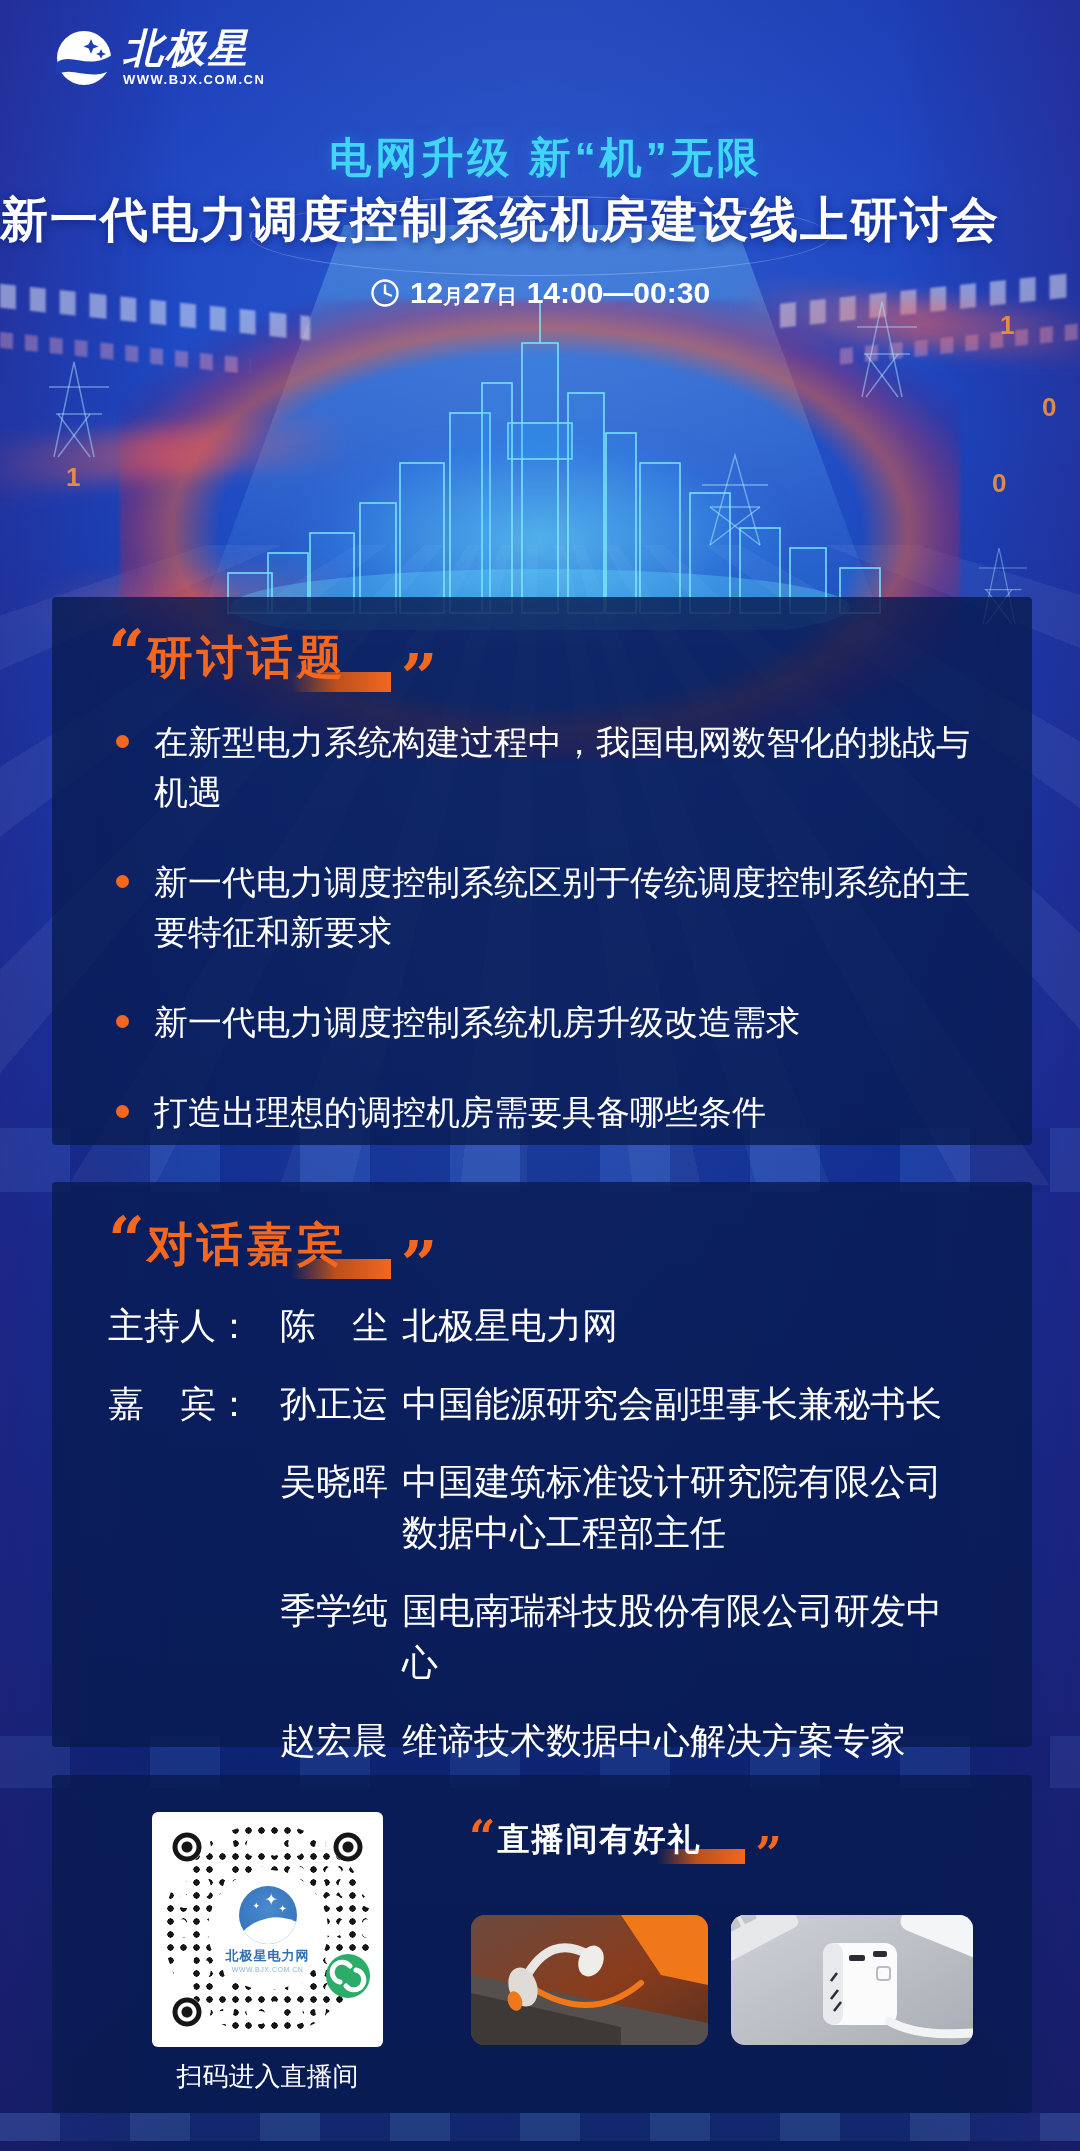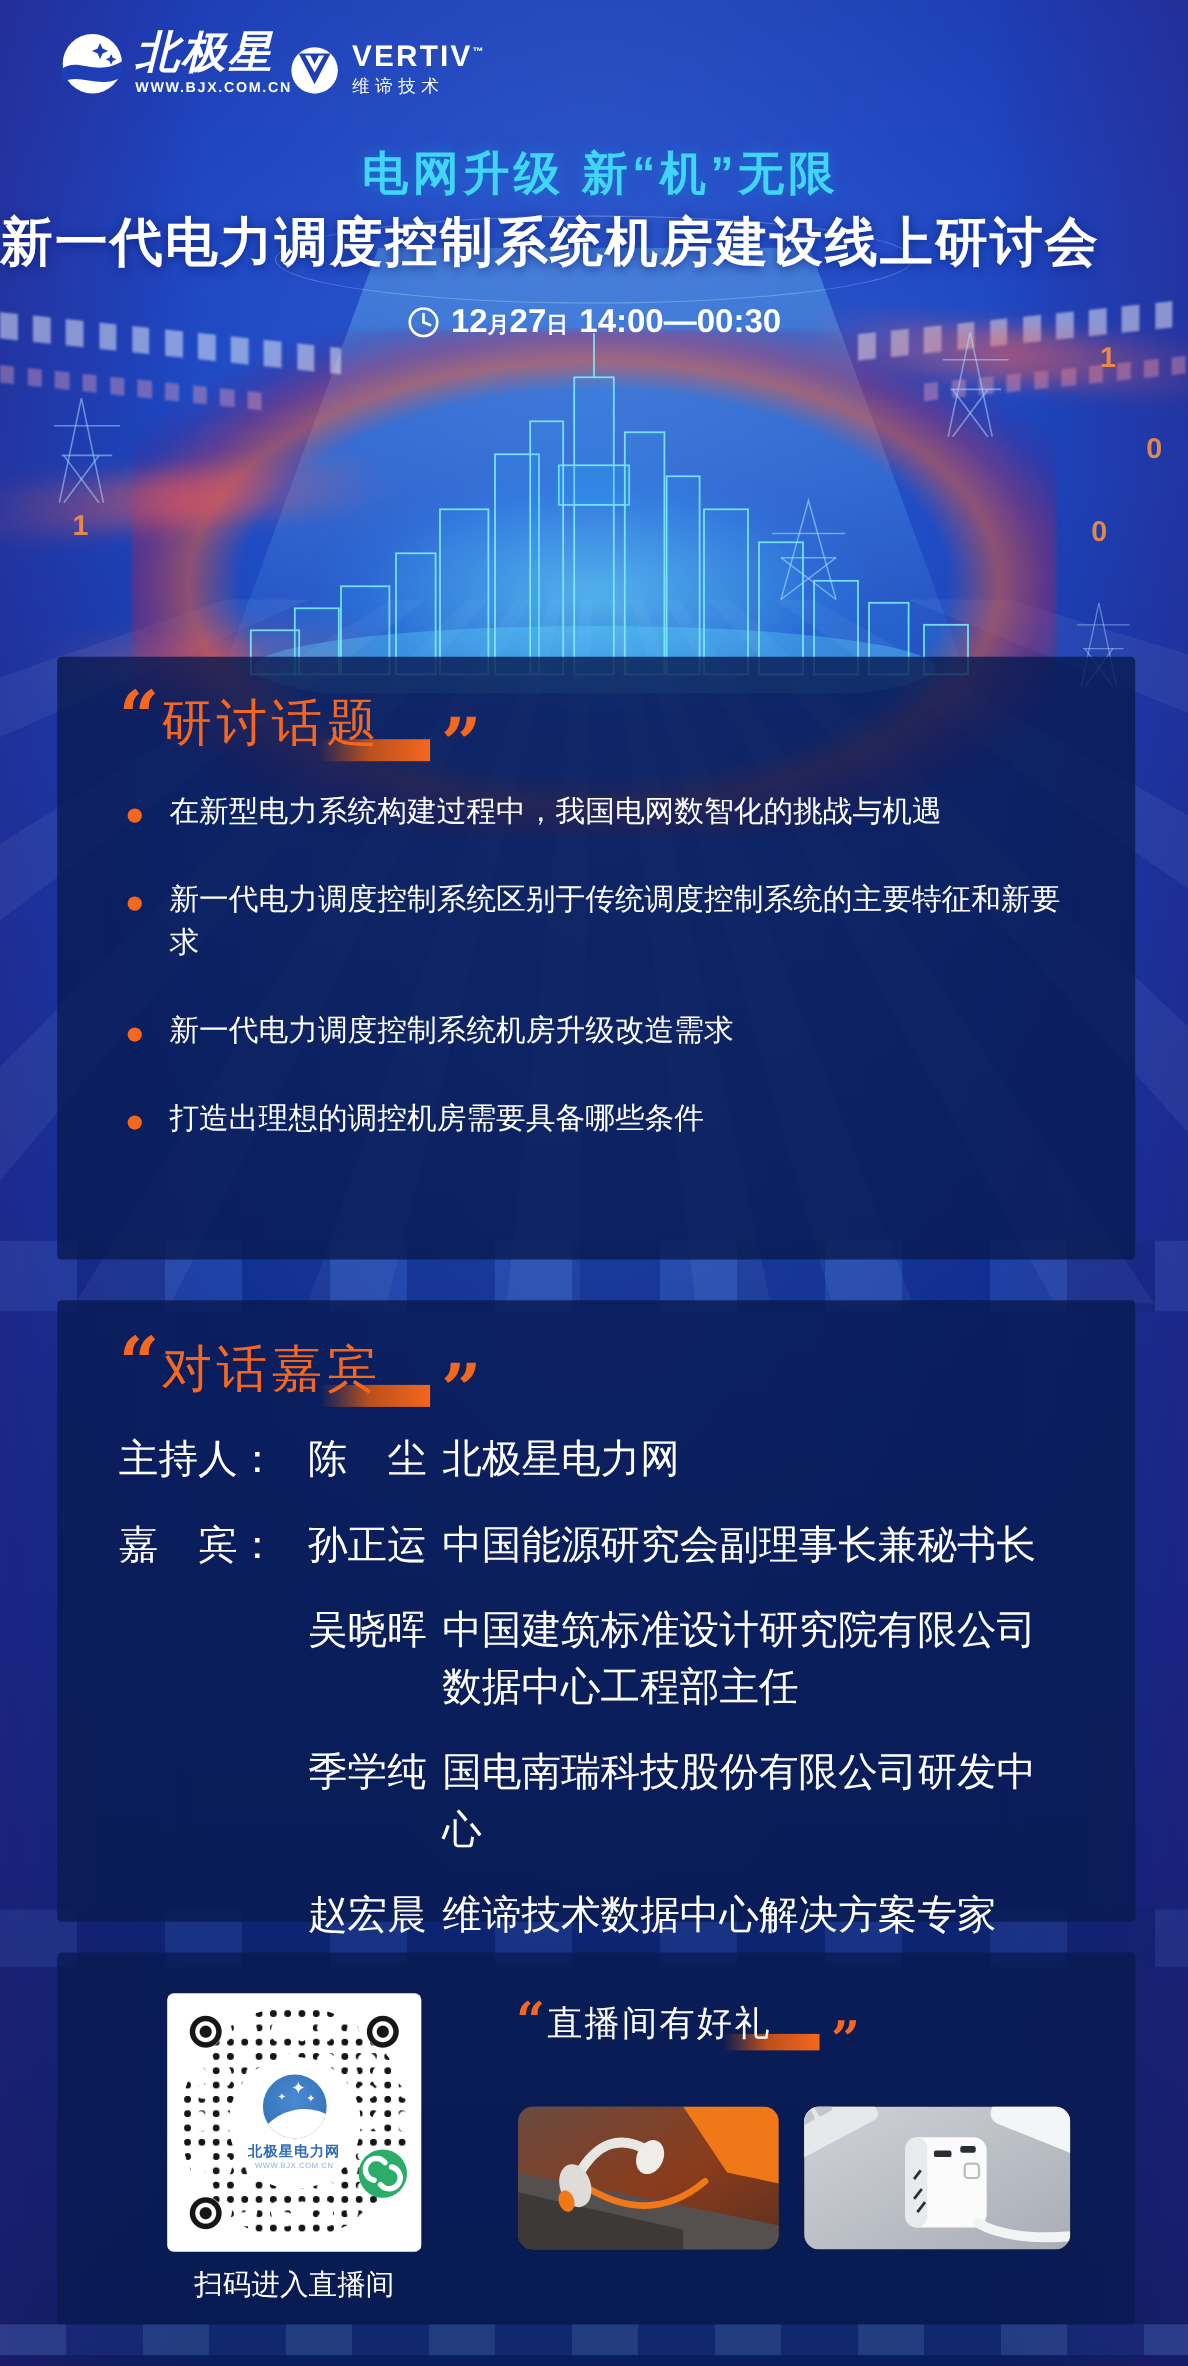--- a/index.html
+++ b/index.html
@@ -64,38 +64,38 @@
     font-size:48px;font-weight:bold;letter-spacing:2px;z-index:5;text-shadow:0 2px 10px rgba(10,30,120,.8);}
   .schedule{left:0;top:276px;width:1080px;display:flex;align-items:center;justify-content:center;gap:10px;
     color:#fff;font-size:30px;font-weight:bold;z-index:5;}
   .schedule .small{font-size:20px;align-self:flex-end;padding-bottom:3px;}
 
   
   .sec-head{position:relative;display:flex;align-items:flex-start;}
   .q{font-family:"DejaVu Serif",serif;font-weight:bold;color:var(--orange);line-height:.7;}
   .q-open{font-size:64px;margin-right:2px;}
   .q-close{font-size:64px;align-self:flex-end;margin-left:10px;margin-bottom:-16px;}
-  .sec-title{position:relative;z-index:2;font-size:46px;font-weight:normal;color:var(--orange);
+  .sec-title{position:relative;z-index:2;font-size:46px;font-weight:bold;color:var(--orange);
     letter-spacing:4px;line-height:1.15;text-align:center;}
   .sec-bar{position:relative;z-index:1;align-self:flex-end;width:100px;height:20px;margin-left:-56px;margin-bottom:-8px;
     background:linear-gradient(90deg,rgba(150,55,10,0),rgba(205,85,22,.9) 45%,#f4671f);}
   .sec-head.light .sec-title{color:#fff;font-size:32px;letter-spacing:2px;}
   .sec-head.light .q-open,.sec-head.light .q-close{font-size:46px;}
   .sec-head.light .q-close{margin-bottom:-12px;}
   .sec-head.light .sec-bar{width:88px;height:15px;margin-left:-44px;margin-bottom:-6px;}
 
   
   .card{position:absolute;left:52px;width:980px;background:var(--card-bg);border-radius:4px;z-index:3;}
   .card1{top:597px;height:548px;padding:34px 56px 0;}
   .card2{top:1182px;height:565px;padding:36px 56px 0;}
   .card3{top:1775px;height:338px;}
 
   .t-list{margin-top:34px;}
   .t-item{position:relative;padding-left:46px;max-width:880px;color:#fff;
-    font-size:27px;line-height:1.47;margin-bottom:40px;}
+    font-size:34px;line-height:1.47;margin-bottom:40px;}
   .t-dot{position:absolute;left:8px;top:17px;width:13px;height:13px;border-radius:50%;background:var(--orange);}
 
   .g-rows{margin-top:29px;}
   .g-row{display:grid;grid-template-columns:172px 122px 1fr;align-items:start;
     color:#fff;font-size:36px;line-height:1.44;margin-bottom:26px;}
   .g-title{max-width:558px;}
 
   
   .qr-box{position:absolute;left:100px;top:37px;width:231px;height:235px;background:#fff;border-radius:6px;}
   .qr-pattern{position:absolute;inset:12px;border-radius:50%;background-color:#fff;
@@ -214,31 +214,20 @@
   <div class="abs logo-bjx">
     <svg width="58" height="58" viewBox="0 0 58 58">
       <circle cx="29" cy="29" r="27" fill="#fff"></circle>
       <path d="M1 34 C16 22, 32 42, 57 26 L57 40 C36 54, 18 36, 1 46 Z" fill="#1d3eb5"></path>
       <path d="M36 10 l2.2 5.2 5.2 2.2 -5.2 2.2 -2.2 5.2 -2.2 -5.2 -5.2 -2.2 5.2 -2.2 z" fill="#1d3eb5"></path>
       <path d="M46 20 l1.5 3.4 3.4 1.5 -3.4 1.5 -1.5 3.4 -1.5 -3.4 -3.4 -1.5 3.4 -1.5 z" fill="#1d3eb5"></path>
     </svg>
     <div class="bjx-text">
       <div class="cn">北极星</div>
       <div class="url">WWW.BJX.COM.CN</div>
-    </div>
-  </div>
-  <div class="abs logo-vertiv">
-    <svg width="48" height="48" viewBox="0 0 50 50">
-      <circle cx="25" cy="25" r="22" fill="#fff"></circle>
-      <polygon points="10,9 40,9 25,38" fill="#1d3eb5"></polygon>
-      <polygon points="16,11 25,27 34,11 29,11 25,19 21,11" fill="#fff"></polygon>
-    </svg>
-    <div class="vt-text">
-      <div class="en"><span>VERTIV</span><sup>™</sup></div>
-      <div class="cn">维谛技术</div>
     </div>
   </div>
 
   <div class="abs tagline">电网升级 新“机”无限</div>
   <div class="abs main-title">新一代电力调度控制系统机房建设线上研讨会</div>
   <div class="abs schedule">
     <svg width="30" height="30" viewBox="0 0 30 30">
       <circle cx="15" cy="15" r="12.5" fill="none" stroke="#fff" stroke-width="2.4"></circle>
       <line x1="15" y1="15" x2="15" y2="7.5" stroke="#fff" stroke-width="2.4" stroke-linecap="round"></line>
       <line x1="15" y1="15" x2="21" y2="17.5" stroke="#fff" stroke-width="2.4" stroke-linecap="round"></line>

